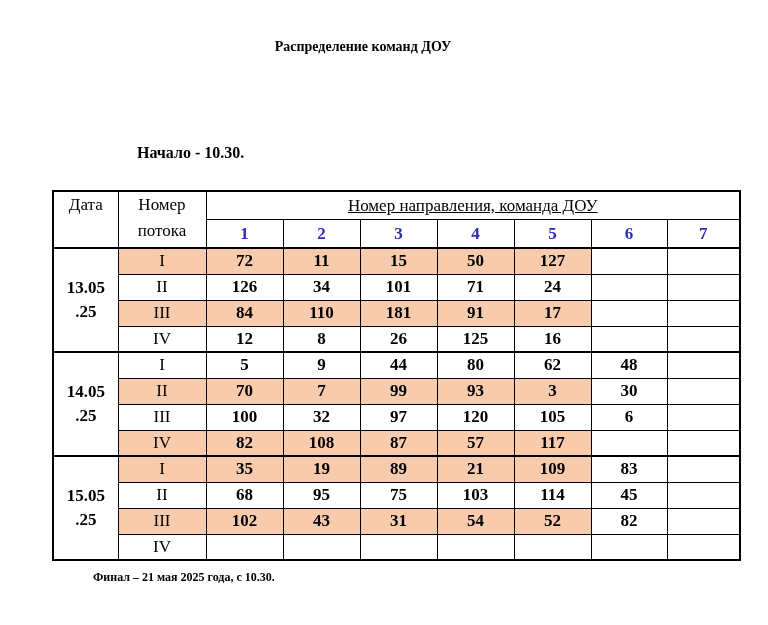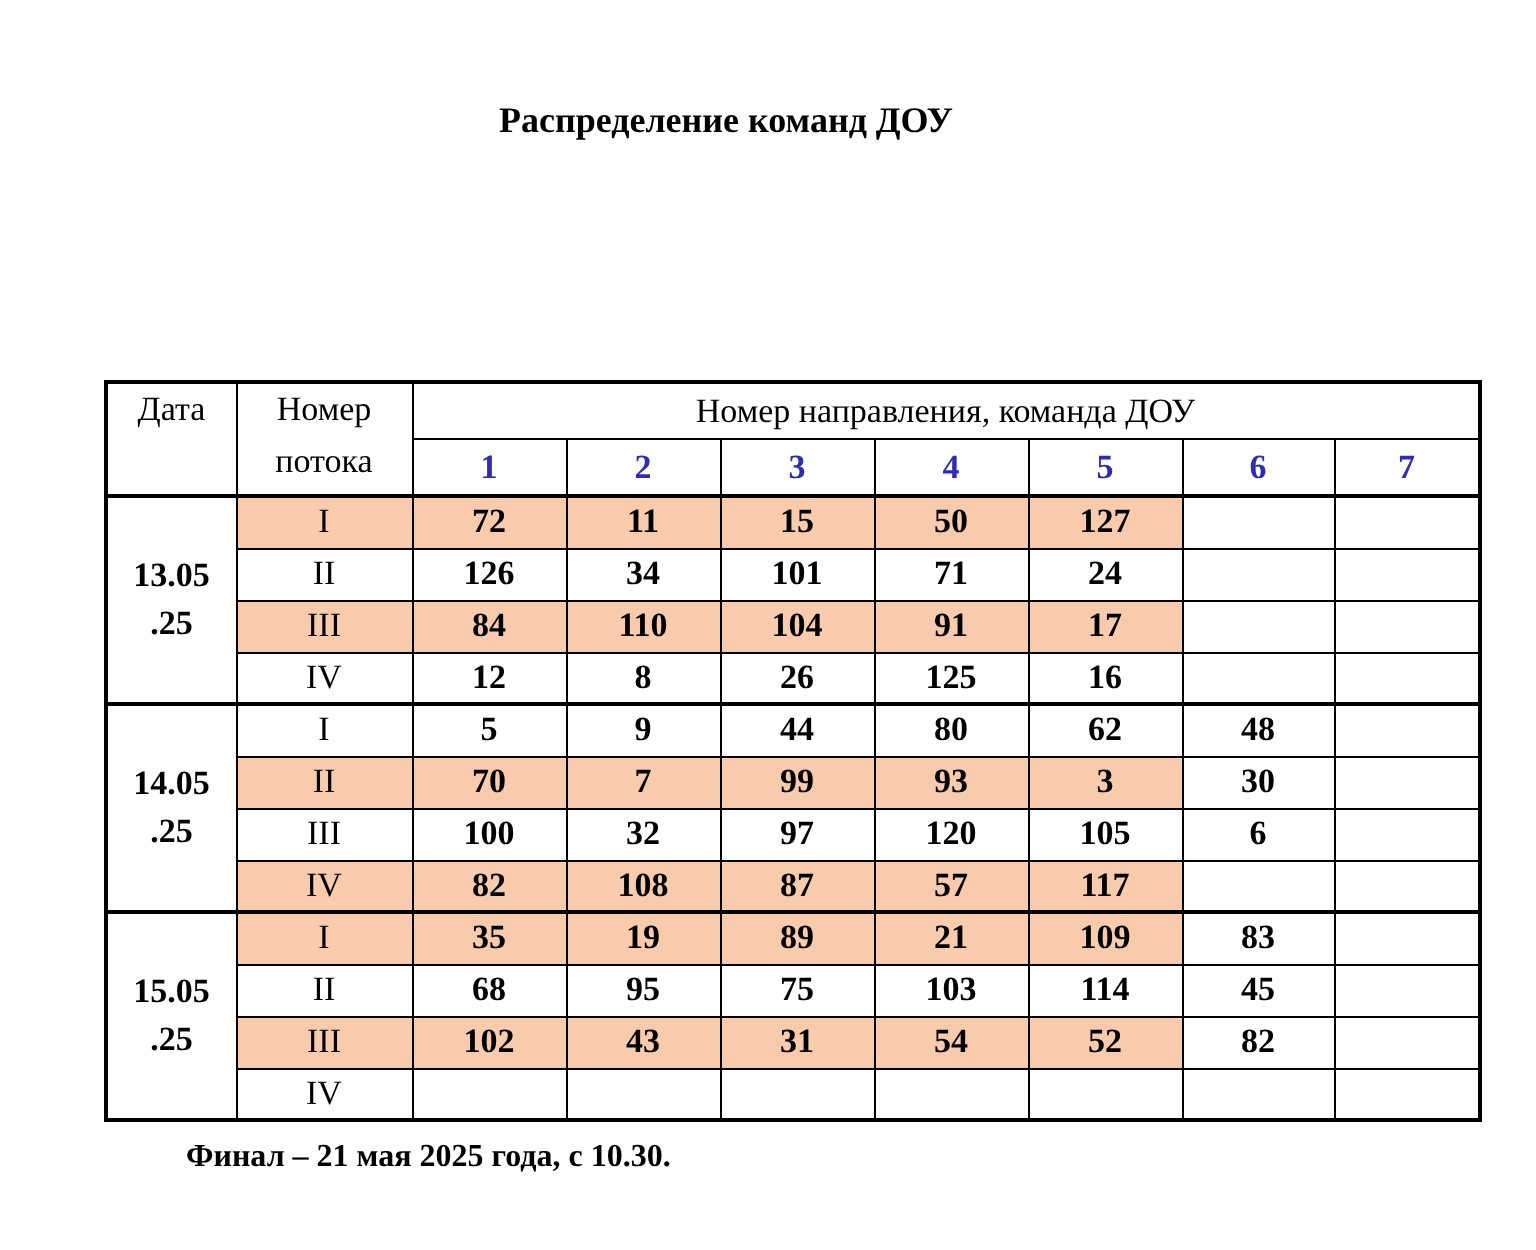--- a/index.html
+++ b/index.html
@@ -11,25 +11,25 @@
   .page {
     position: relative;
     width: 768px;
     height: 625px;
     background: #fff;
     overflow: hidden;
   }
   .title-block {
     position: absolute;
     left: 52px;
-    top: 47px;
+    top: 34px;
     width: 622px;
     text-align: center;
     font-weight: bold;
-    font-size: 18px;
+    font-size: 14px;
     line-height: 26px;
     color: #000;
   }
   .start-note {
     position: absolute;
     left: 137px;
     top: 144px;
     font-weight: bold;
     font-size: 16px;
   }
@@ -53,20 +53,21 @@
   table.dist thead tr.h2 th { height: 27px; }
   table.dist tbody tr { height: 26px; }
   th.date-h, th.stream-h {
     vertical-align: top;
     font-weight: normal;
     line-height: 26px;
   }
   th.group-h {
     font-weight: normal;
     vertical-align: middle;
+    text-decoration: underline;
   }
   th.dir-num {
     font-weight: bold;
     color: var(--dir-color, #2D2DB4);
     vertical-align: middle;
   }
   td.date-cell {
     vertical-align: middle;
     font-weight: bold;
     line-height: 24px;
@@ -80,32 +81,33 @@
     vertical-align: middle;
   }
   td.hl { background: var(--hl-color, #F8CBAD); }
   tr.block-start td { border-top: 2px solid #000; }
   table.dist thead tr.h2 th { border-bottom: 1px solid #000; }
   .final-note {
     position: absolute;
     left: 93px;
     top: 570px;
     font-weight: bold;
-    font-size: 16px;
+    font-size: 12px;
   }
 </style>
 </head>
 <body>
 
 <div class="page">
 
   <div class="title-block">
     <div>Распределение команд ДОУ</div>
   </div>
 
+  <div class="start-note">Начало - 10.30.</div>
 
   <table class="dist">
     <colgroup>
       <col style="width:65px">
       <col style="width:88px">
       <col style="width:77px">
       <col style="width:77px">
       <col style="width:77px">
       <col style="width:77px">
       <col style="width:77px">
@@ -150,21 +152,21 @@
           <td class="num-cell">101</td>
           <td class="num-cell">71</td>
           <td class="num-cell">24</td>
           <td class="num-cell"></td>
           <td class="num-cell"></td>
         </tr>
         <tr>
           <td class="stream-cell hl">III</td>
           <td class="num-cell hl">84</td>
           <td class="num-cell hl">110</td>
-          <td class="num-cell hl">104</td>
+          <td class="num-cell hl">181</td>
           <td class="num-cell hl">91</td>
           <td class="num-cell hl">17</td>
           <td class="num-cell"></td>
           <td class="num-cell"></td>
         </tr>
         <tr>
           <td class="stream-cell">IV</td>
           <td class="num-cell">12</td>
           <td class="num-cell">8</td>
           <td class="num-cell">26</td>

